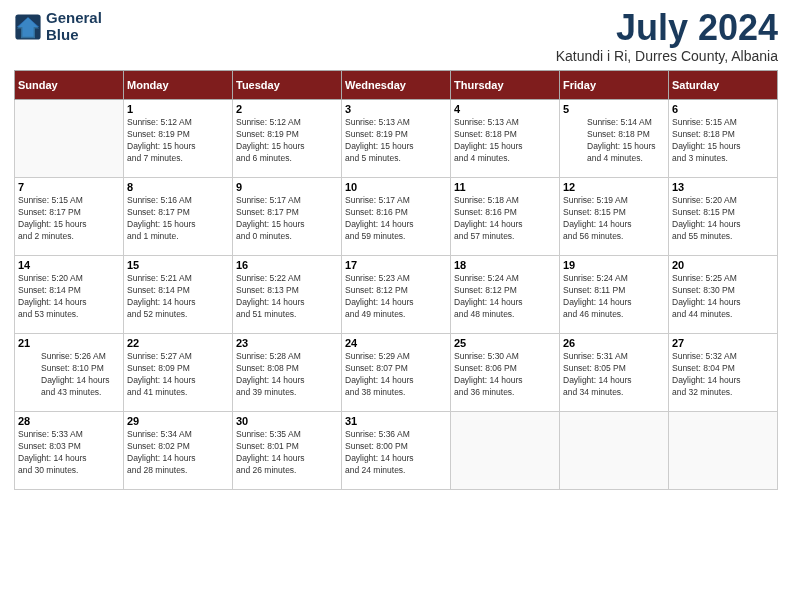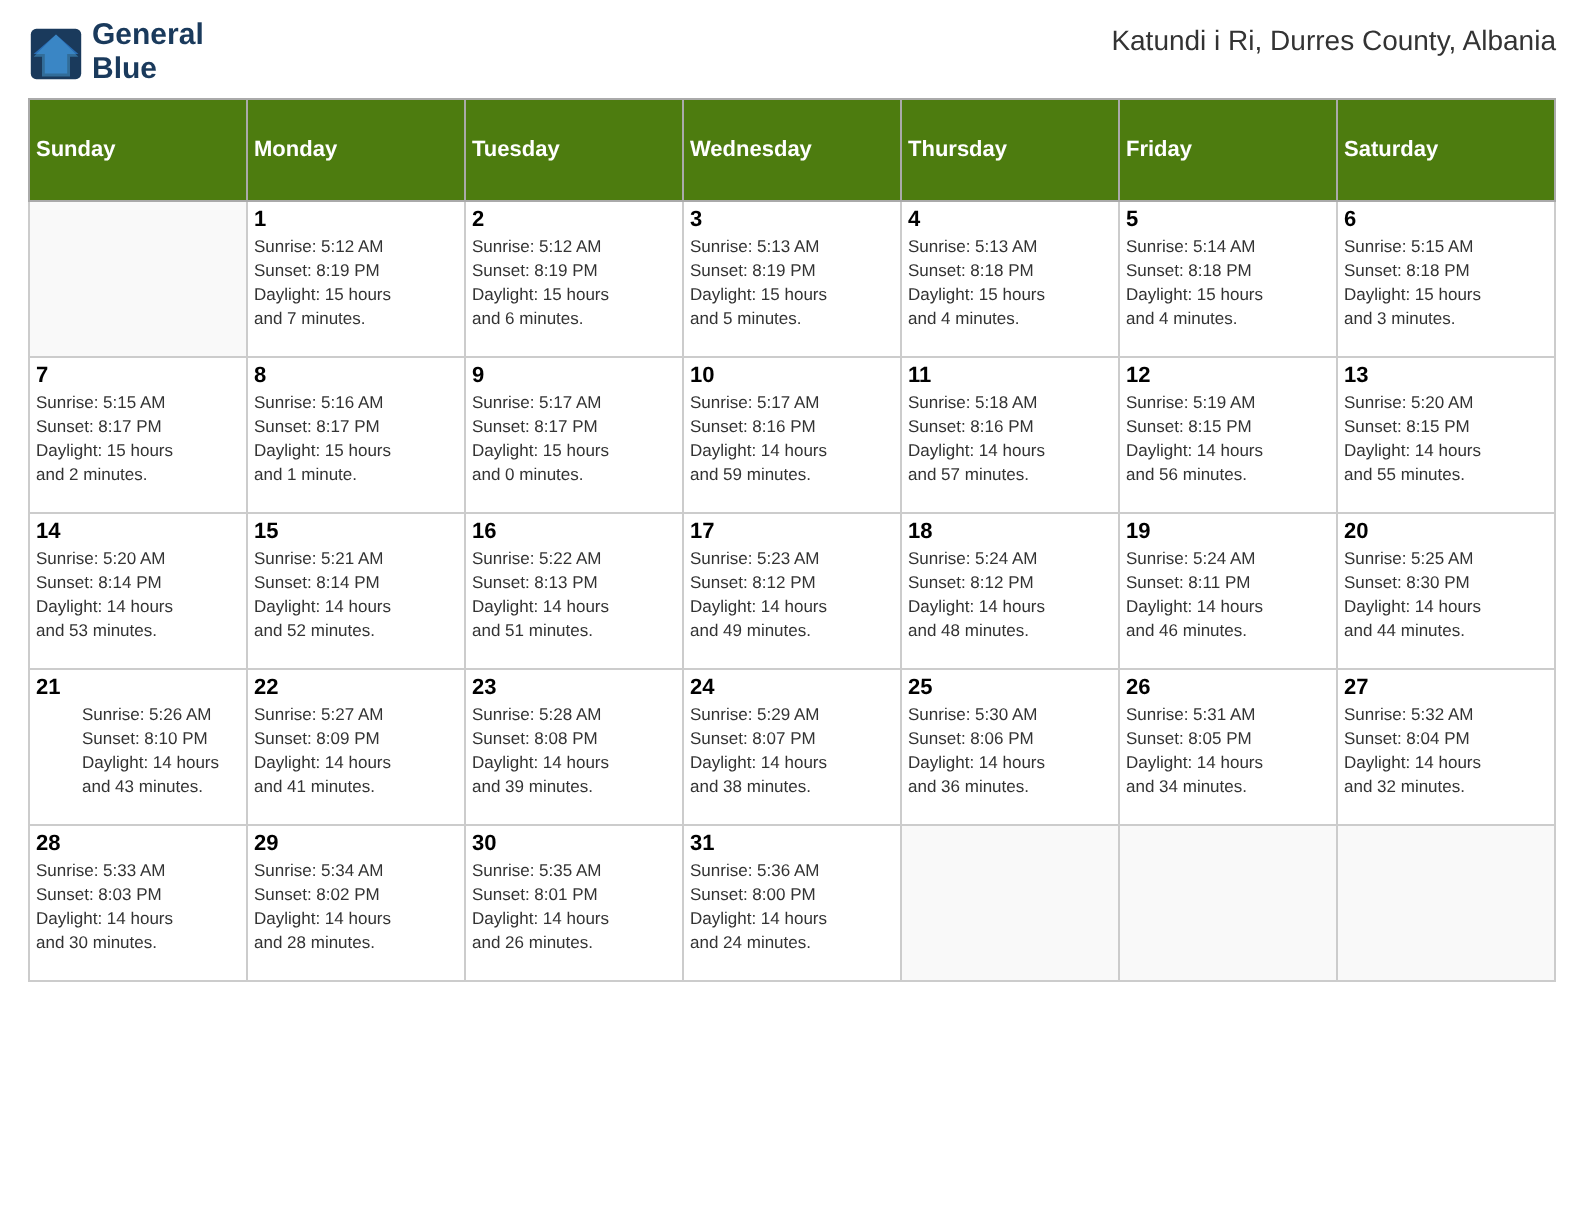--- a/index.html
+++ b/index.html
@@ -50,25 +50,25 @@
       color: #333;
       margin-top: 2px;
       padding-left: 28px;
     }
     .calendar {
       width: 100%;
       border-collapse: collapse;
       table-layout: fixed;
     }
     .calendar th {
-      background: #4d7c0f;
+      background: #7f1d1d;
       color: #fff;
       font-size: 11px;
       font-weight: bold;
-      padding: 19px 3px;
+      padding: 8px 3px;
       text-align: left;
       border: 1px solid #aaa;
     }
     .calendar td {
       border: 1px solid #ccc;
       vertical-align: top;
       padding: 3px 3px 3px 3px;
       font-size: 9px;
       color: #333;
       background: #fff;
@@ -101,20 +101,21 @@
         <polygon points="20,6 36,20 28,20 28,34 12,34 12,20 4,20" fill="#2a6db5"></polygon>
         <polygon points="24,8 38,20 32,20 32,36 16,36 16,20 8,20 20,8" fill="none"></polygon>
         <polygon points="20,6 36,22 30,22 30,36 10,36 10,22 4,22" fill="#4a9fd5" opacity="0.5"></polygon>
       </svg>
       <div class="logo-text">
         <div>General</div>
         <div>Blue</div>
       </div>
     </div>
     <div class="title-block">
+      <div class="month-title">July 2024</div>
       <div class="location-title">Katundi i Ri, Durres County, Albania</div>
     </div>
   </div>
 
   <table class="calendar">
     <thead>
       <tr id="weekday-header">
           <th>Sunday</th>
           <th>Monday</th>
           <th>Tuesday</th>
@@ -150,21 +151,21 @@
           </td>
           <td>
             <span class="day-num">4</span>
             <div class="day-info" style="white-space: pre-line;">Sunrise: 5:13 AM
 Sunset: 8:18 PM
 Daylight: 15 hours
 and 4 minutes.</div>
           </td>
           <td>
             <span class="day-num">5</span>
-            <div class="day-info" style="white-space: pre-line;">Sunrise: 5:14 AM
+            <div class="day-info" style="white-space: pre-line; margin-left: 24px;">Sunrise: 5:14 AM
 Sunset: 8:18 PM
 Daylight: 15 hours
 and 4 minutes.</div>
           </td>
           <td>
             <span class="day-num">6</span>
             <div class="day-info" style="white-space: pre-line;">Sunrise: 5:15 AM
 Sunset: 8:18 PM
 Daylight: 15 hours
 and 3 minutes.</div>

